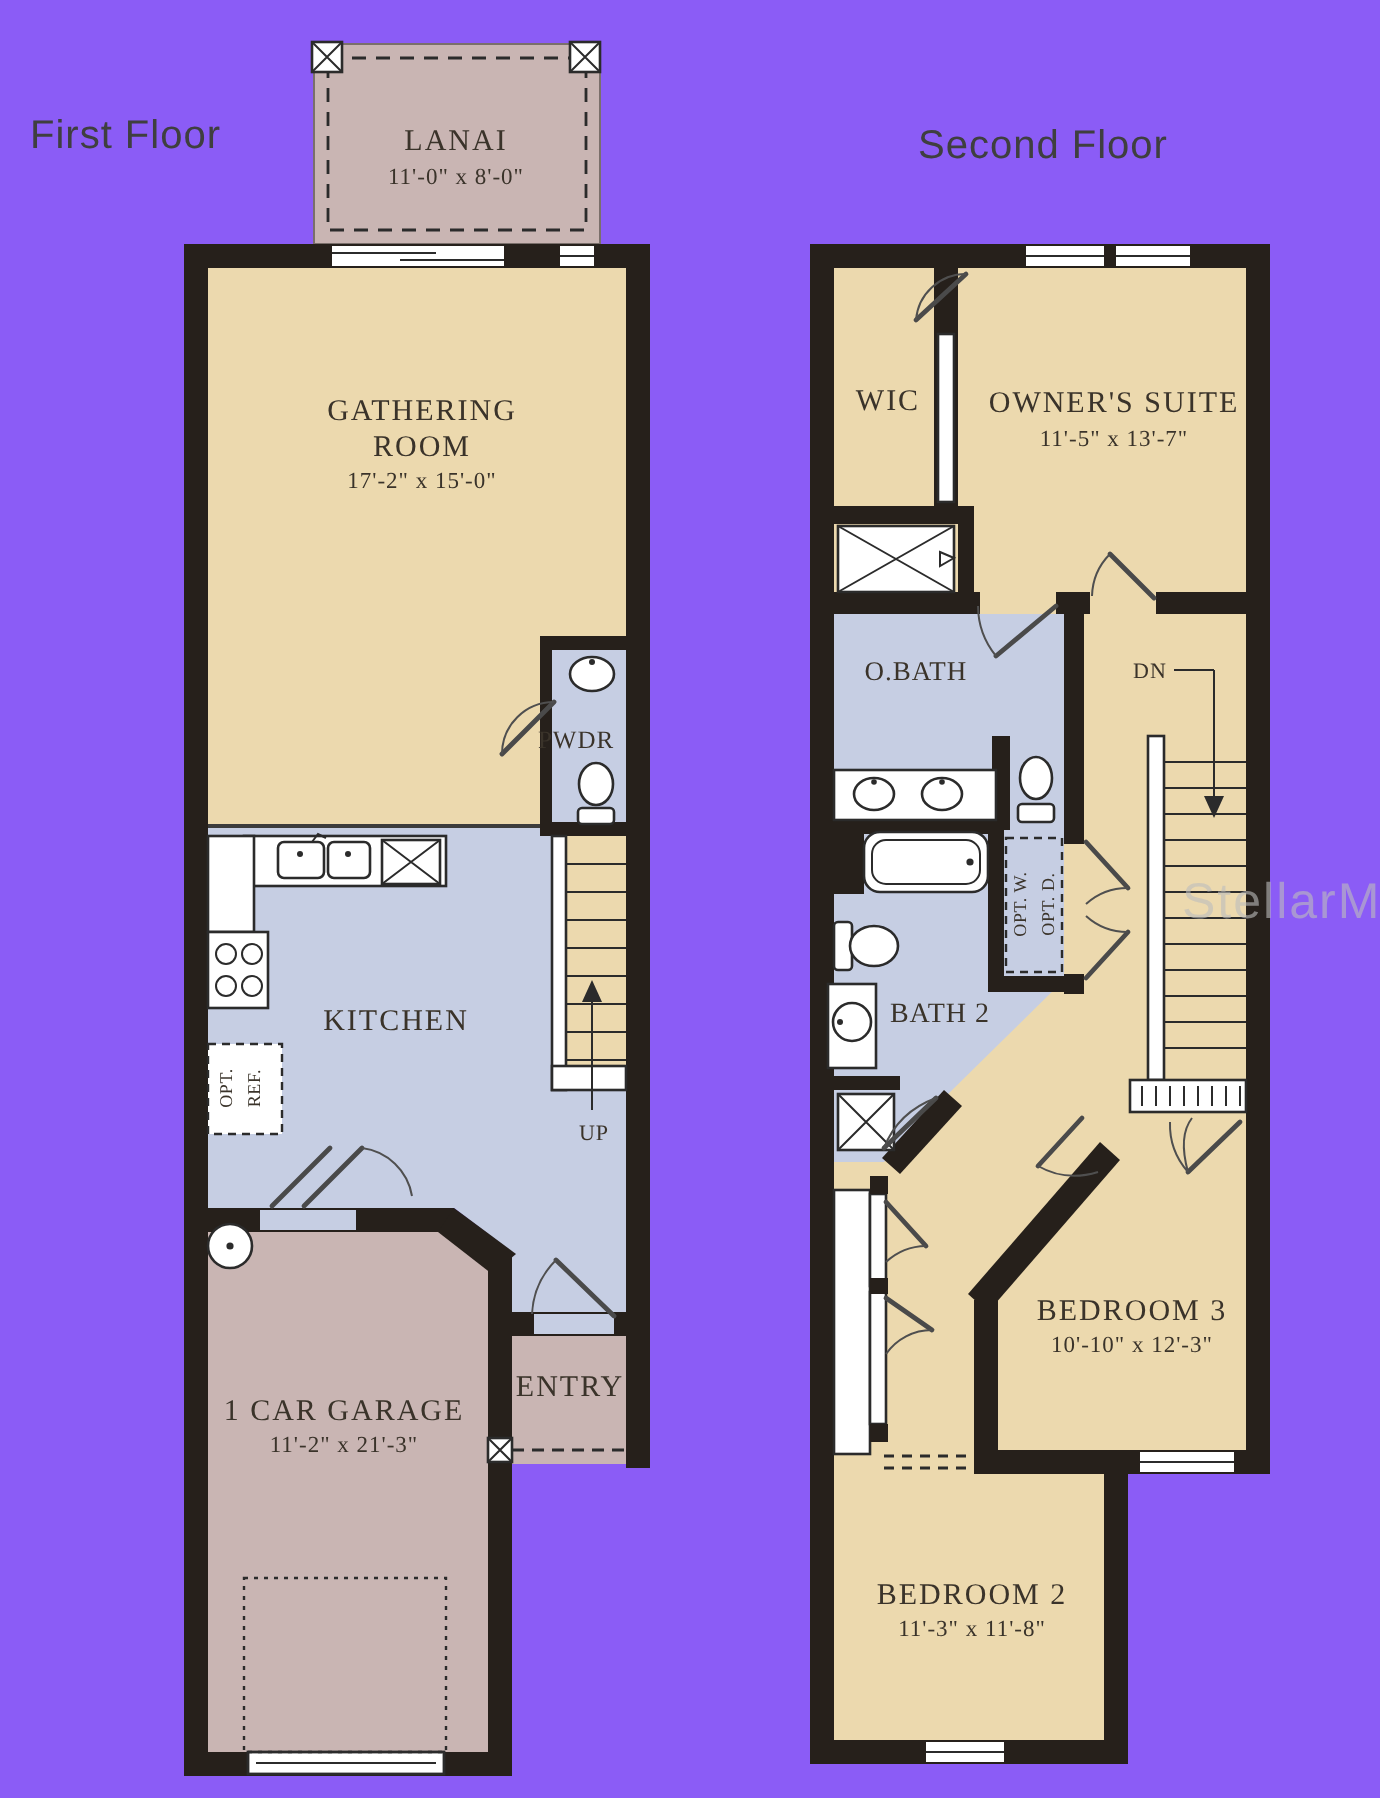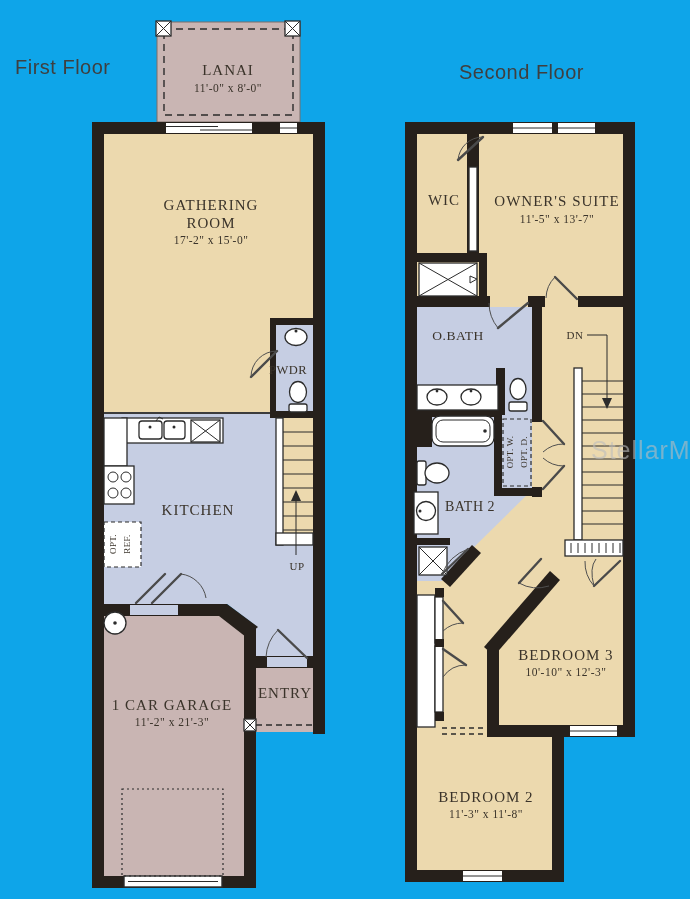--- a/index.html
+++ b/index.html
@@ -1,16 +1,16 @@
 <!DOCTYPE html>
 <html><head>
 <meta charset="utf-8">
 <style>
   html,body{margin:0;padding:0;background:#ffffff;}
-  .canvas{position:relative;width:690px;height:899px;background:#0ea5e9;overflow:hidden;}
+  .canvas{position:relative;width:690px;height:899px;background:#8b5cf6;overflow:hidden;}
   svg{position:absolute;left:0;top:0;}
   text{font-family:"Liberation Serif", serif;fill:#3a332a;}
   .room-name{font-size:15px;letter-spacing:1px;}
   .room-dims{font-size:11.5px;letter-spacing:0.5px;}
   .small-label{font-size:11px;letter-spacing:0.5px;}
   .tiny-label{font-size:9px;letter-spacing:0.3px;}
   .floor-title{font-family:"Liberation Sans", sans-serif;font-size:20px;fill:#3f3f3f;letter-spacing:0.5px;}
   .watermark{font-family:"Liberation Sans", sans-serif;font-size:25px;fill:#bdbdbd;opacity:0.6;letter-spacing:1px;}
   .wall{fill:#26201b;}
   .fix{fill:#ffffff;stroke:#2b2b2b;stroke-width:1.3;}

